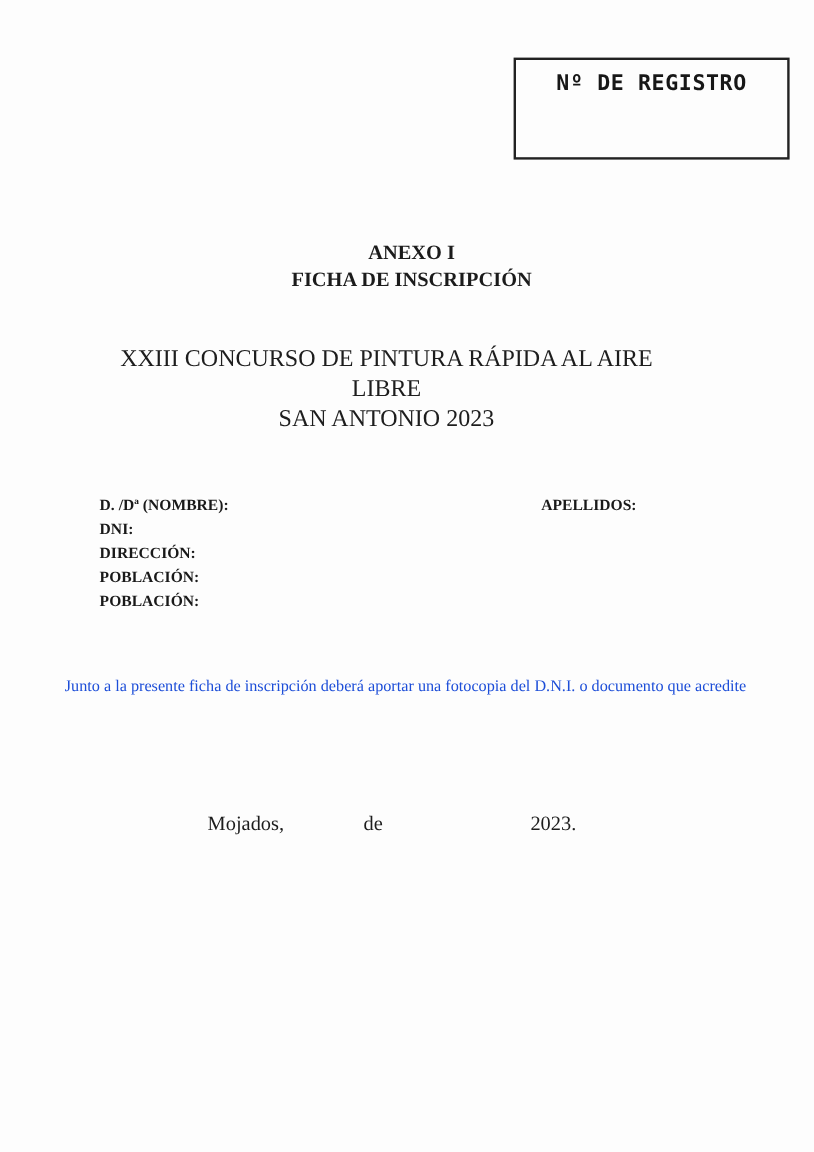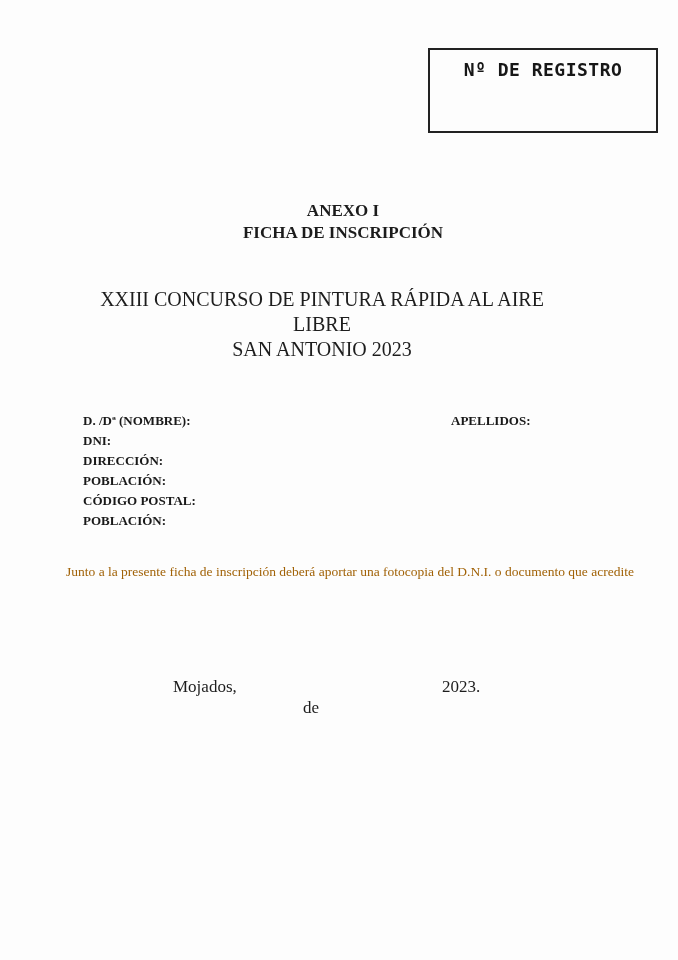--- a/index.html
+++ b/index.html
@@ -77,36 +77,35 @@
   .fields .apellidos { position: absolute; left: 368px; top: 0; }
 
   
   .note {
     position: absolute;
     left: 54px;
     top: 563px;
     width: 585px;
     font-size: 13.5px;
     line-height: 18px;
-    color: #a16207;
-    margin-left: 12px;
+    color: #1d4ed8;
   }
 
   
   .date-line {
     position: absolute;
     left: 0;
     top: 677px;
     width: 658px;
     height: 22px;
     font-size: 17px;
     color: #1d1d1d;
   }
   .date-line .place { position: absolute; left: 173px; }
-  .date-line .de    { position: absolute; left: 303px; margin-top: 21px; }
+  .date-line .de    { position: absolute; left: 303px; }
   .date-line .year  { position: absolute; left: 442px; }
 </style>
 </head>
 <body>
 
 <div class="page">
 
   <div class="registro-box">
     <span class="registro-label">Nº DE REGISTRO</span>
   </div>
@@ -130,23 +129,20 @@
     <div class="row">
       <span>DNI:</span>
     </div>
     <div class="row">
       <span>DIRECCIÓN:</span>
     </div>
     <div class="row">
       <span>POBLACIÓN:</span>
     </div>
     <div class="row">
-      <span>CÓDIGO POSTAL:</span>
-    </div>
-    <div class="row">
       <span>POBLACIÓN:</span>
     </div>
   </div>
 
   <div class="note">
     <div>Junto a la presente ficha de inscripción deberá aportar una fotocopia del D.N.I. o documento que acredite</div>
   </div>
 
   <div class="date-line">
     <span class="place">Mojados,</span>

